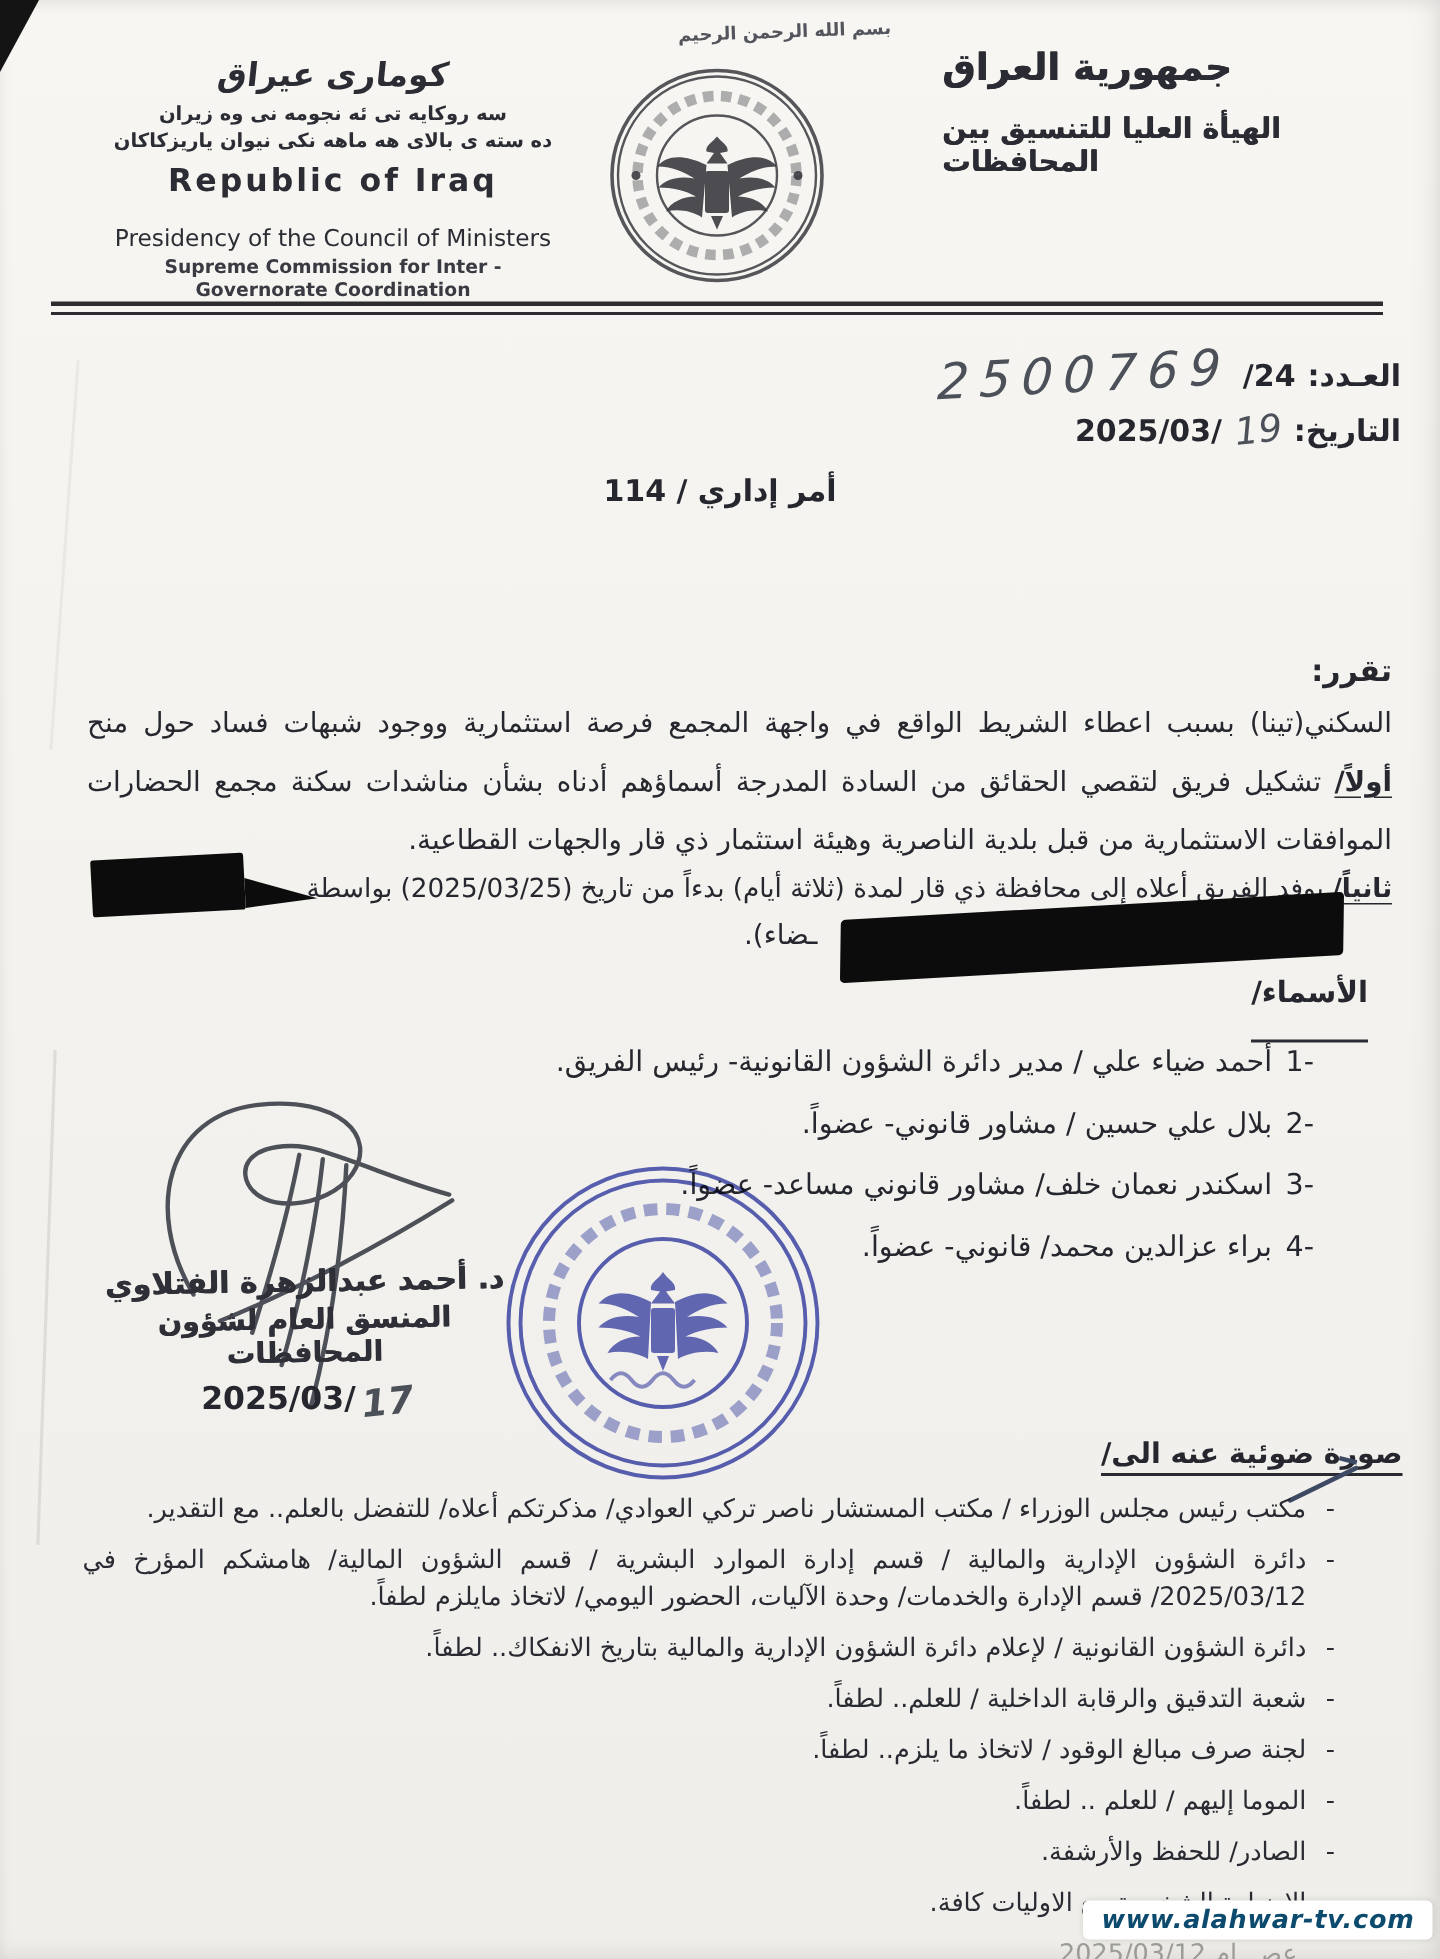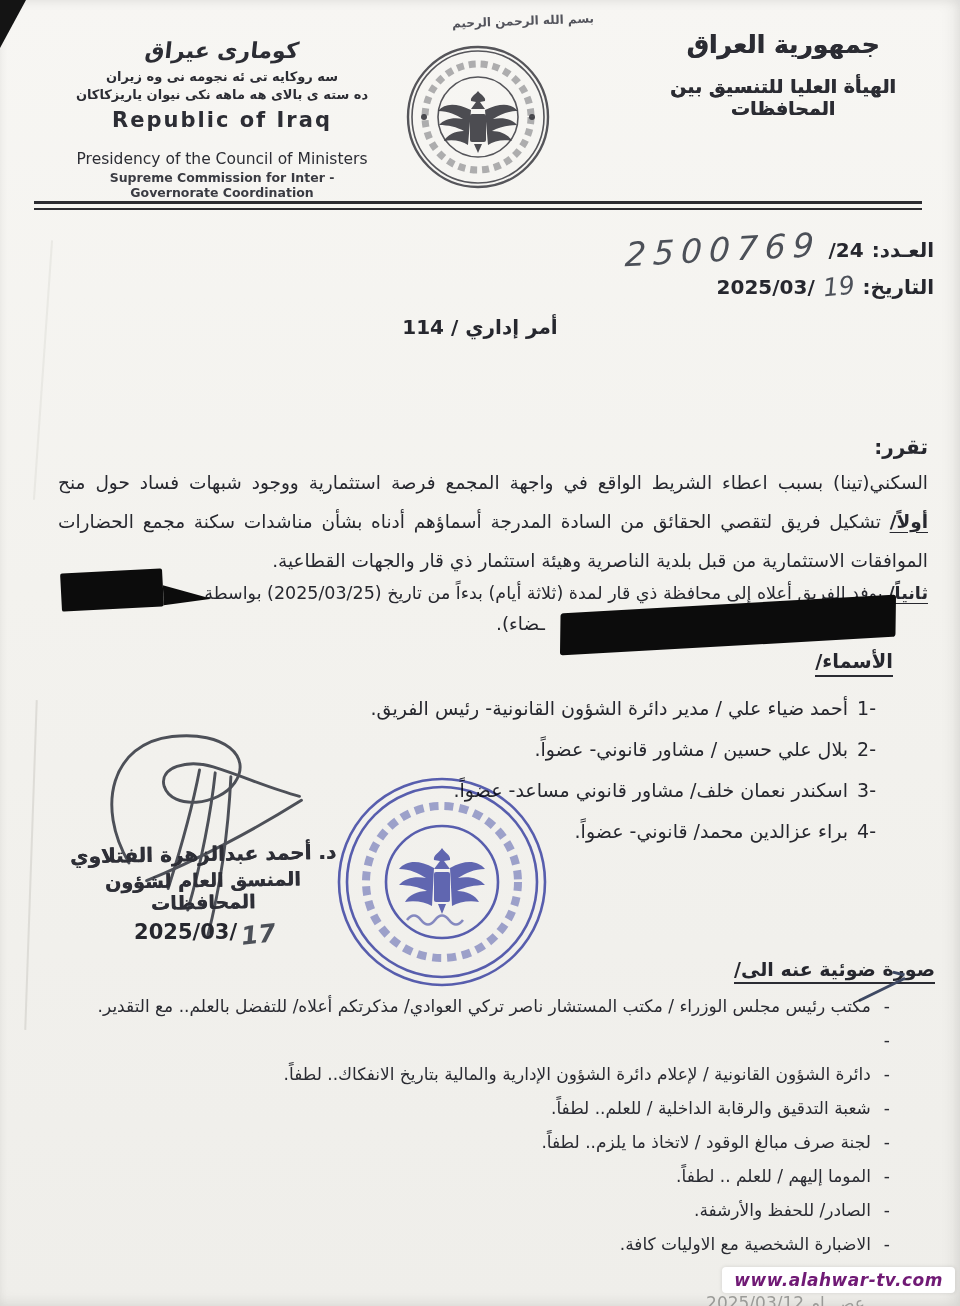--- a/index.html
+++ b/index.html
@@ -15,21 +15,21 @@
   .corner-tl{top:0;left:0;width:0;height:0;border-left:26px solid #141414;border-bottom:48px solid transparent;}
   .crease{background:#c9c7c1;opacity:.5;}
   
   .hdr-left{top:38px;left:64px;width:316px;text-align:center;color:#2c2d34;}
   .hl-k1{font-size:22px;font-weight:bold;letter-spacing:1px;transform:skewX(-6deg);}
   .hl-k2{font-size:13px;font-weight:bold;margin-top:6px;}
   .hl-k3{font-size:13px;font-weight:bold;margin-top:3px;text-align:center;}
   .hl-e1{font-size:21px;font-weight:bold;letter-spacing:2px;margin-top:6px;}
   .hl-e2{font-size:15.5px;font-weight:normal;margin-top:18px;}
   .hl-e3{font-size:12.5px;font-weight:bold;margin-top:2px;color:#3a3b42;}
-  .hdr-right{top:30px;right:22px;width:310px;text-align:center;color:#2b2c33;}
+  .hdr-right{top:30px;right:22px;width:310px;text-align:left;color:#2b2c33;}
   .hr-l1{font-size:25px;font-weight:bold;text-shadow:.5px 0 currentColor;}
   .hr-l2{font-size:24px;font-weight:bold;margin-top:14px;text-shadow:.5px 0 currentColor;}
   .hr-l3{font-size:19px;font-weight:bold;margin-top:16px;text-shadow:.4px 0 currentColor;}
   .bismillah{top:14px;left:438px;width:170px;font-size:12px;font-weight:bold;color:#53545c;transform:rotate(-2deg);text-align:center;}
   .emblem{top:42px;left:402px;}
   .rule{top:201px;left:34px;right:38px;height:4px;border-top:3px solid #2c2c31;border-bottom:2.5px solid #2c2c31;}
   
   .meta-row{right:26px;display:flex;direction:rtl;align-items:center;gap:8px;}
   .meta-number{top:230px;}
   .meta-date{top:272px;}
@@ -45,42 +45,42 @@
   .intro{top:336px;left:72px;}
   .decide{top:427px;font-size:20px;font-weight:bold;}
   .first{top:463px;left:58px;line-height:39px;}
   .lbl{font-weight:bold;text-decoration:underline;text-underline-offset:4px;}
   .second-l1{top:574px;left:40px;white-space:nowrap;line-height:38px;font-size:17.5px;}
   .redact{background:#0c0c0c;}
   .redact1{top:571px;left:61px;width:102px;height:38px;transform:rotate(-3deg);border-radius:2px;}
   .redact1::after{content:"";position:absolute;right:-48px;bottom:1px;width:0;height:0;border-left:48px solid #0c0c0c;border-top:16px solid transparent;border-bottom:4px solid transparent;}
   .redact2{top:604px;left:560px;width:336px;height:42px;transform:rotate(-3.2deg) skewX(-4deg);border-radius:3px;}
   .frag2{top:613px;left:496px;font-size:18.5px;}
-  .names-heading{top:650px;right:67px;font-size:19.5px;font-weight:bold;border-bottom:2px solid #2b2c33;padding-bottom:2px;}
+  .names-heading{top:650px;right:48px;font-size:19.5px;font-weight:bold;border-bottom:2px solid #2b2c33;padding-bottom:20px;}
   .names{top:688px;right:84px;left:80px;}
   .name-row{display:flex;direction:rtl;gap:9px;font-size:19px;line-height:41px;}
   .num{font-weight:normal;}
   
   .sig-svg{top:716px;left:78px;}
   .sig-name{top:842px;left:58px;width:290px;text-align:center;font-size:20px;font-weight:bold;color:#2e2f37;transform:rotate(-1deg);text-shadow:.5px 0 currentColor;}
   .sig-title{top:869px;left:58px;width:290px;text-align:center;font-size:19px;font-weight:bold;color:#2e2f37;transform:rotate(-1deg);text-shadow:.4px 0 currentColor;}
   .sig-date{top:920px;left:90px;width:230px;display:flex;direction:rtl;justify-content:center;gap:4px;font-size:21px;font-weight:bold;}
   .stamp-svg{top:770px;left:327px;mix-blend-mode:multiply;opacity:.92;}
   
   .dist-heading{top:958px;right:25px;font-size:19px;font-weight:bold;border-bottom:2px solid #2b2c33;padding-bottom:2px;}
   .dist{top:994px;right:0;left:0;}
   .dist-item{display:flex;direction:rtl;gap:13px;padding:0 70px 0 55px;margin-bottom:9px;font-size:17px;line-height:25px;color:#2a2b32;}
   .dist-item .txt{text-align:right;}
   .dist-item.wrap .txt{text-align:justify;}
   .dist-marker{flex:0 0 auto;}
   .check{top:988px;left:856px;width:52px;height:3px;background:#3e4963;transform:rotate(-26deg);border-radius:2px;}
   .check::after{content:"";position:absolute;right:-2px;top:-7px;width:12px;height:3px;background:#3e4963;transform:rotate(40deg);}
   
   .watermark{right:5px;bottom:13px;background:#ffffff;border-radius:4px;padding:3px 12px;
-    color:#701a75;font-weight:bold;font-style:italic;font-size:17px;letter-spacing:.5px;box-shadow:0 0 4px rgba(0,0,0,.12);}
+    color:#0c4a6e;font-weight:bold;font-style:italic;font-size:17px;letter-spacing:.5px;box-shadow:0 0 4px rgba(0,0,0,.12);}
   .credit{right:95px;bottom:-7px;color:#9b9b98;font-size:17px;direction:rtl;}
 </style>
 </head>
 <body>
 
 <div class="page">
 
   <div class="abs corner-tl"></div>
   <div class="abs crease" style="left:30px;top:700px;width:2px;height:330px;transform:rotate(2deg);"></div>
   <div class="abs crease" style="left:42px;top:240px;width:1.5px;height:260px;transform:rotate(4deg);opacity:.25;"></div>
@@ -212,20 +212,21 @@
 
   <div class="abs rtl dist-heading">صورة ضوئية عنه الى/</div>
   <div class="abs check"></div>
   <div class="abs dist">
     <div class="dist-item">
       <span class="dist-marker">-</span>
       <span class="txt">مكتب رئيس مجلس الوزراء / مكتب المستشار ناصر تركي العوادي/ مذكرتكم أعلاه/ للتفضل بالعلم.. مع التقدير.</span>
     </div>
     <div class="dist-item wrap">
       <span class="dist-marker">-</span>
+      <span class="txt">دائرة الشؤون الإدارية والمالية / قسم إدارة الموارد البشرية / قسم الشؤون المالية/ هامشكم المؤرخ في 2025/03/12/ قسم الإدارة والخدمات/ وحدة الآليات، الحضور اليومي/ لاتخاذ مايلزم لطفاً.</span>
     </div>
     <div class="dist-item">
       <span class="dist-marker">-</span>
       <span class="txt">دائرة الشؤون القانونية / لإعلام دائرة الشؤون الإدارية والمالية بتاريخ الانفكاك.. لطفاً.</span>
     </div>
     <div class="dist-item">
       <span class="dist-marker">-</span>
       <span class="txt">شعبة التدقيق والرقابة الداخلية / للعلم.. لطفاً.</span>
     </div>
     <div class="dist-item">

